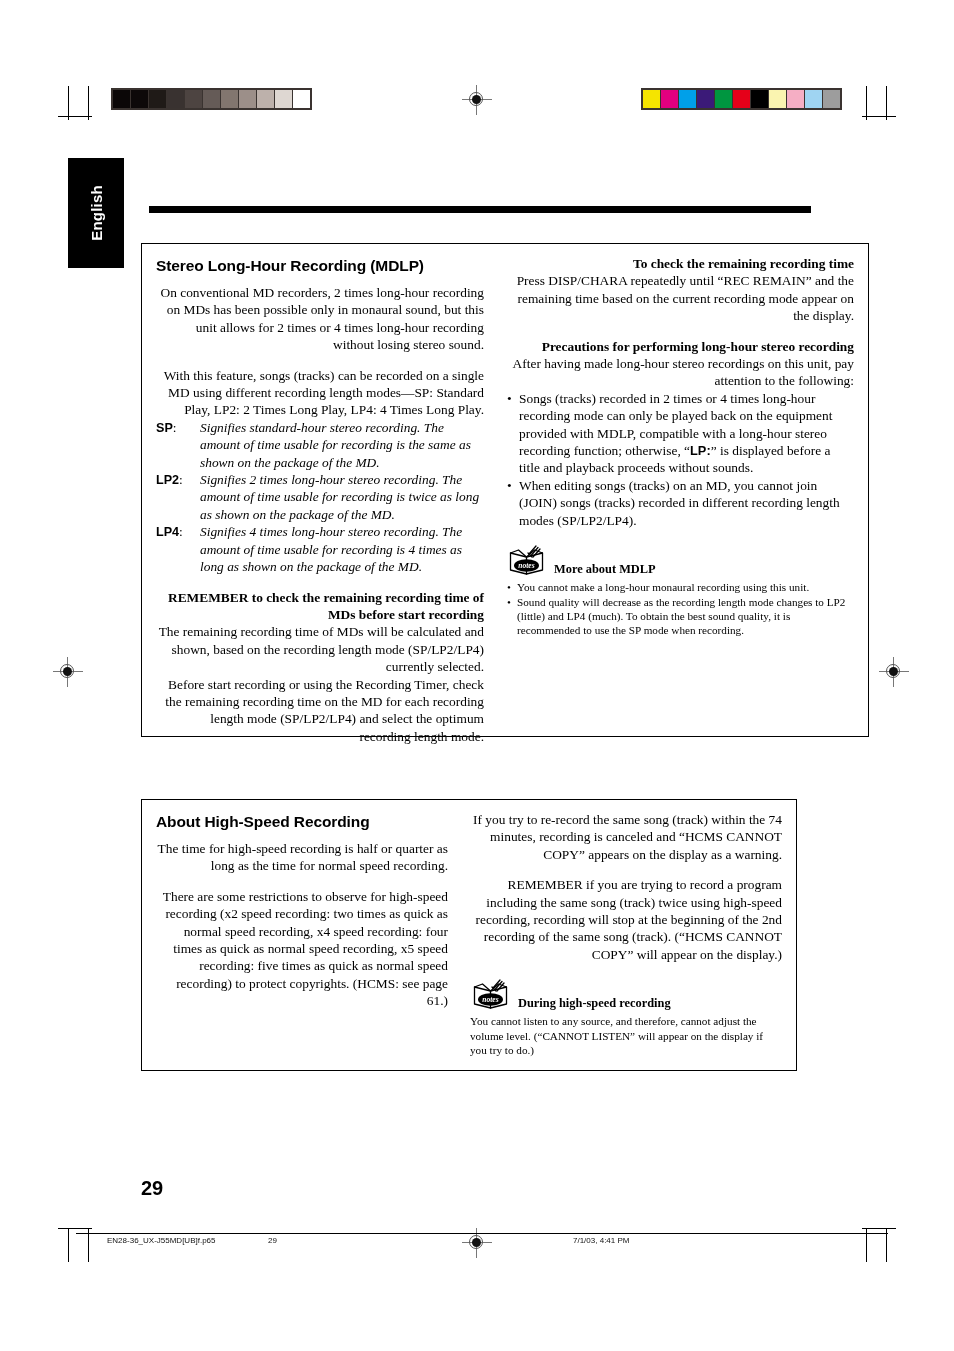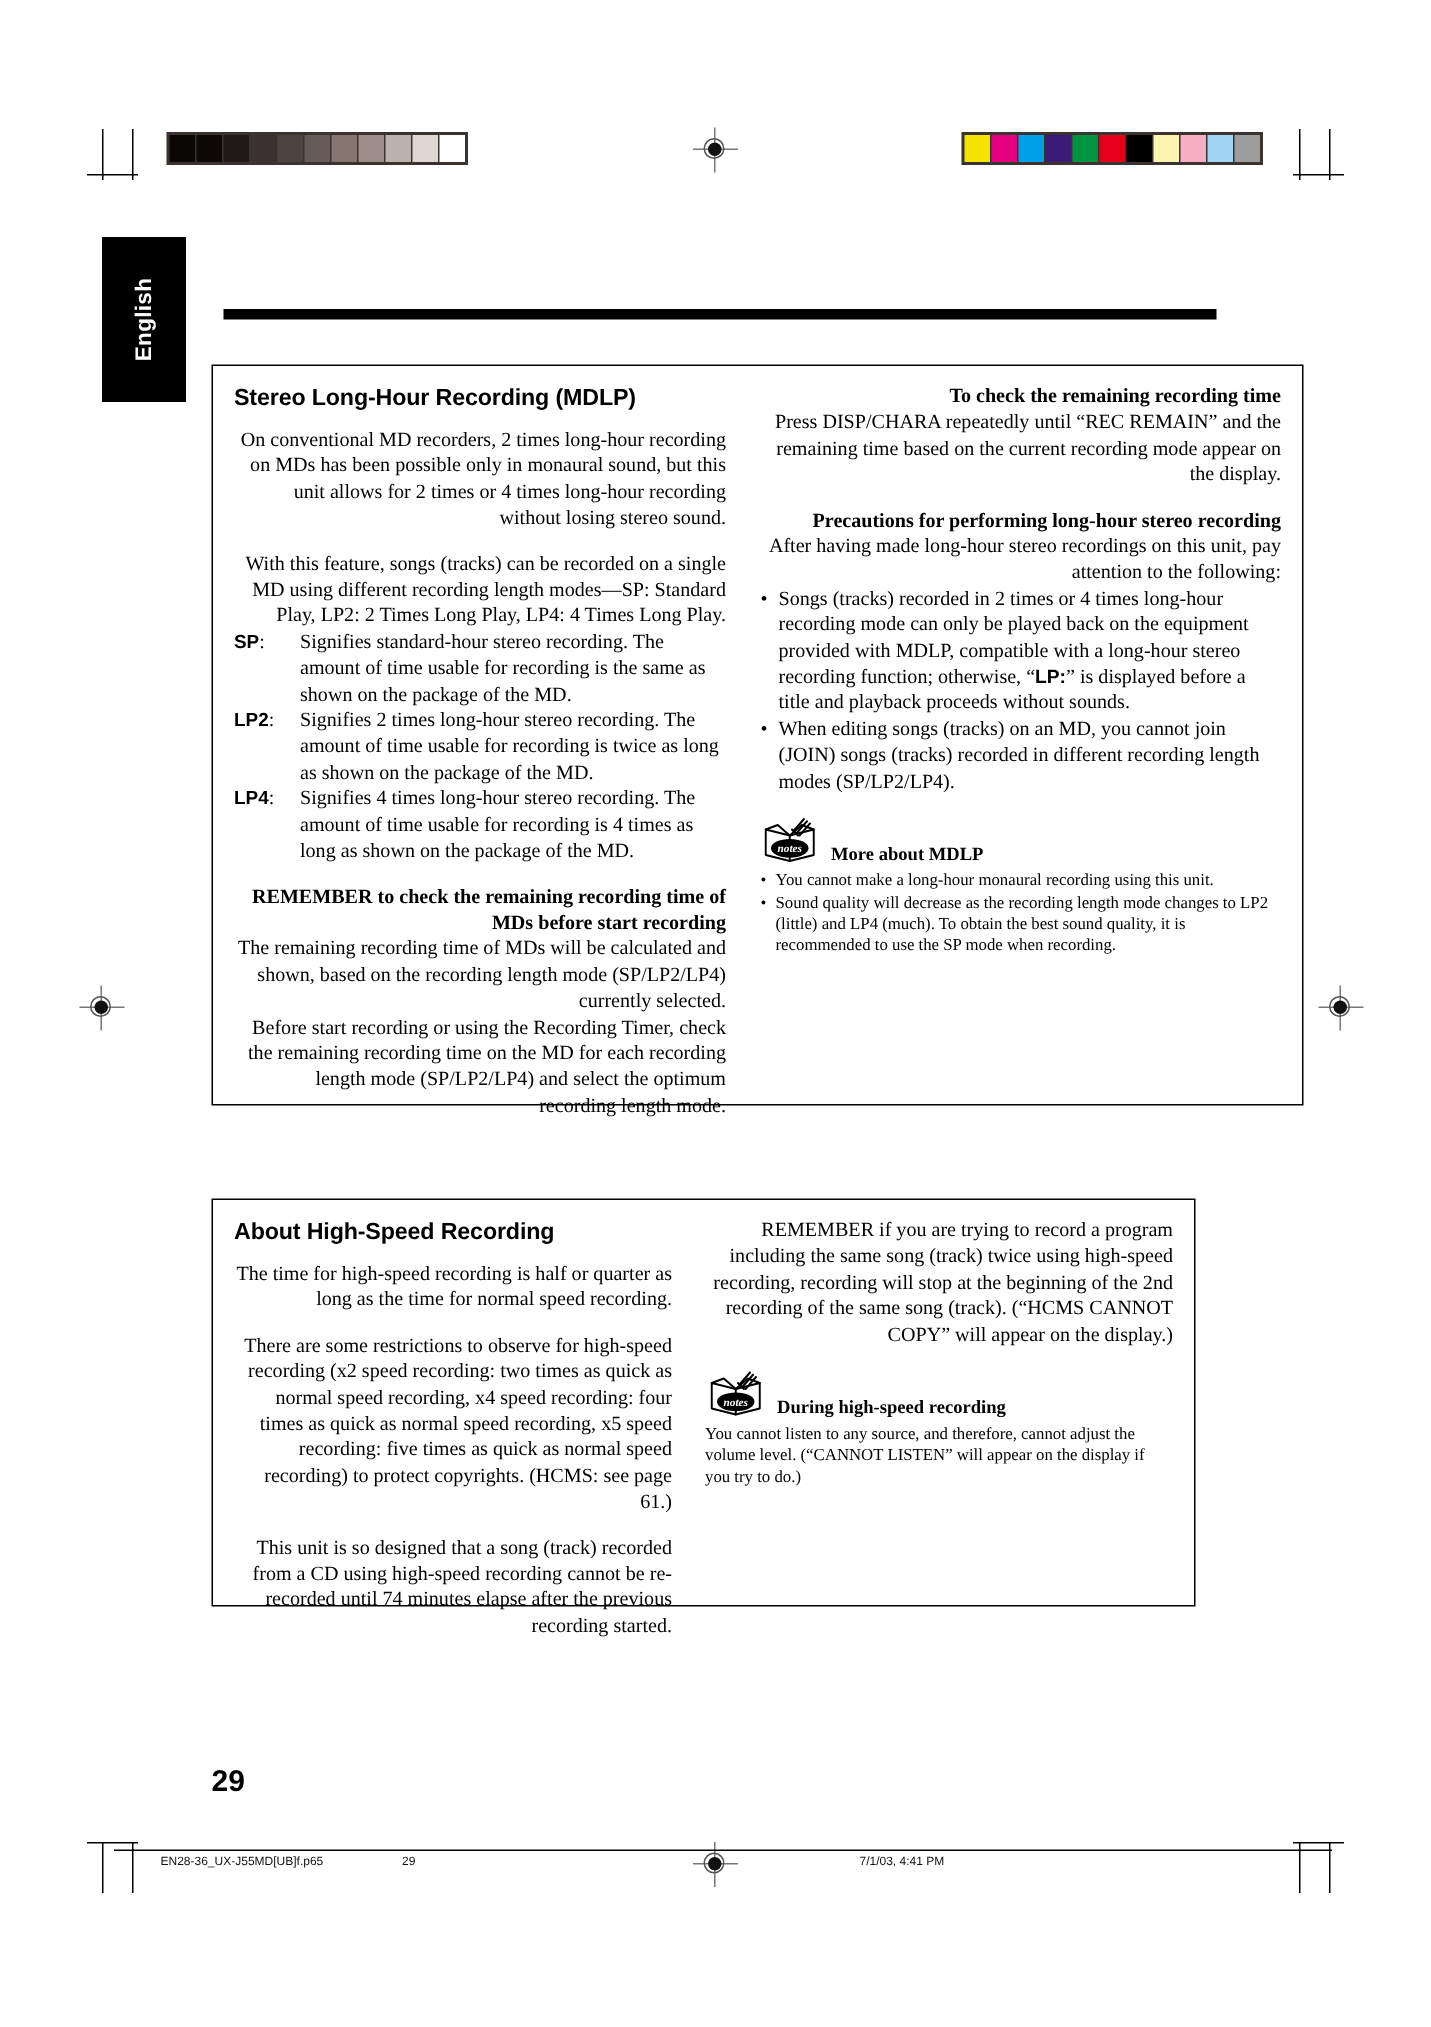--- a/index.html
+++ b/index.html
@@ -160,21 +160,21 @@
     flex: none;
     font-family: "Liberation Sans", sans-serif;
     font-weight: bold;
     font-size: 12.6px;
   }
   .defterm .colon {
     font-family: "Liberation Serif", serif;
     font-weight: normal;
     font-size: 13.4px;
   }
-  .defdesc { flex: 1; }
+  .defdesc { flex: 1; font-style: italic; }
 
   
   ul.bullets {
     list-style: none;
     margin: 0;
     padding: 0;
   }
   ul.bullets li {
     font-size: 13.4px;
     line-height: 17.4px;
@@ -419,24 +419,24 @@
       </div>
     </div>
   </div>
 
   <div class="section-box" id="section-hsr">
     <div class="cols">
       <div class="col col-left">
         <h2 class="section-title">About High-Speed Recording</h2>
         <p class="body">The time for high-speed recording is half or quarter as long as the time for normal speed recording.</p>
         <p class="body">There are some restrictions to observe for high-speed recording (x2 speed recording: two times as quick as normal speed recording, x4 speed recording: four times as quick as normal speed recording, x5 speed recording: five times as quick as normal speed recording) to protect copyrights. (HCMS: see page 61.)</p>
-        <p class="body tight">This unit is so designed that a song (track) recorded from a CD using high-speed recording cannot be re-recorded until 74 minutes elapse after the previous recording started.</p>
       </div>
 
       <div class="col col-right">
+        <p class="body">If you try to re-record the same song (track) within the 74 minutes, recording is canceled and “HCMS CANNOT COPY” appears on the display as a warning.</p>
         <p class="body tight">REMEMBER if you are trying to record a program including the same song (track) twice using high-speed recording, recording will stop at the beginning of the 2nd recording of the same song (track). (“HCMS CANNOT COPY” will appear on the display.)</p>
 
         <div class="notes-block">
           <div class="notes-head">
             <svg class="notes-icon" viewBox="0 0 84 68">
               <g fill="none" stroke="#000" stroke-width="2.6" stroke-linecap="round" stroke-linejoin="round">
                 <path d="M9 16 L9 50 L41 58 L73 50 L73 16 L41 24 Z"></path>
                 <path d="M41 24 L41 58"></path>
                 <path d="M9 16 L25 10 L41 24"></path>
                 <path d="M41 24 L57 10 L73 16"></path>

